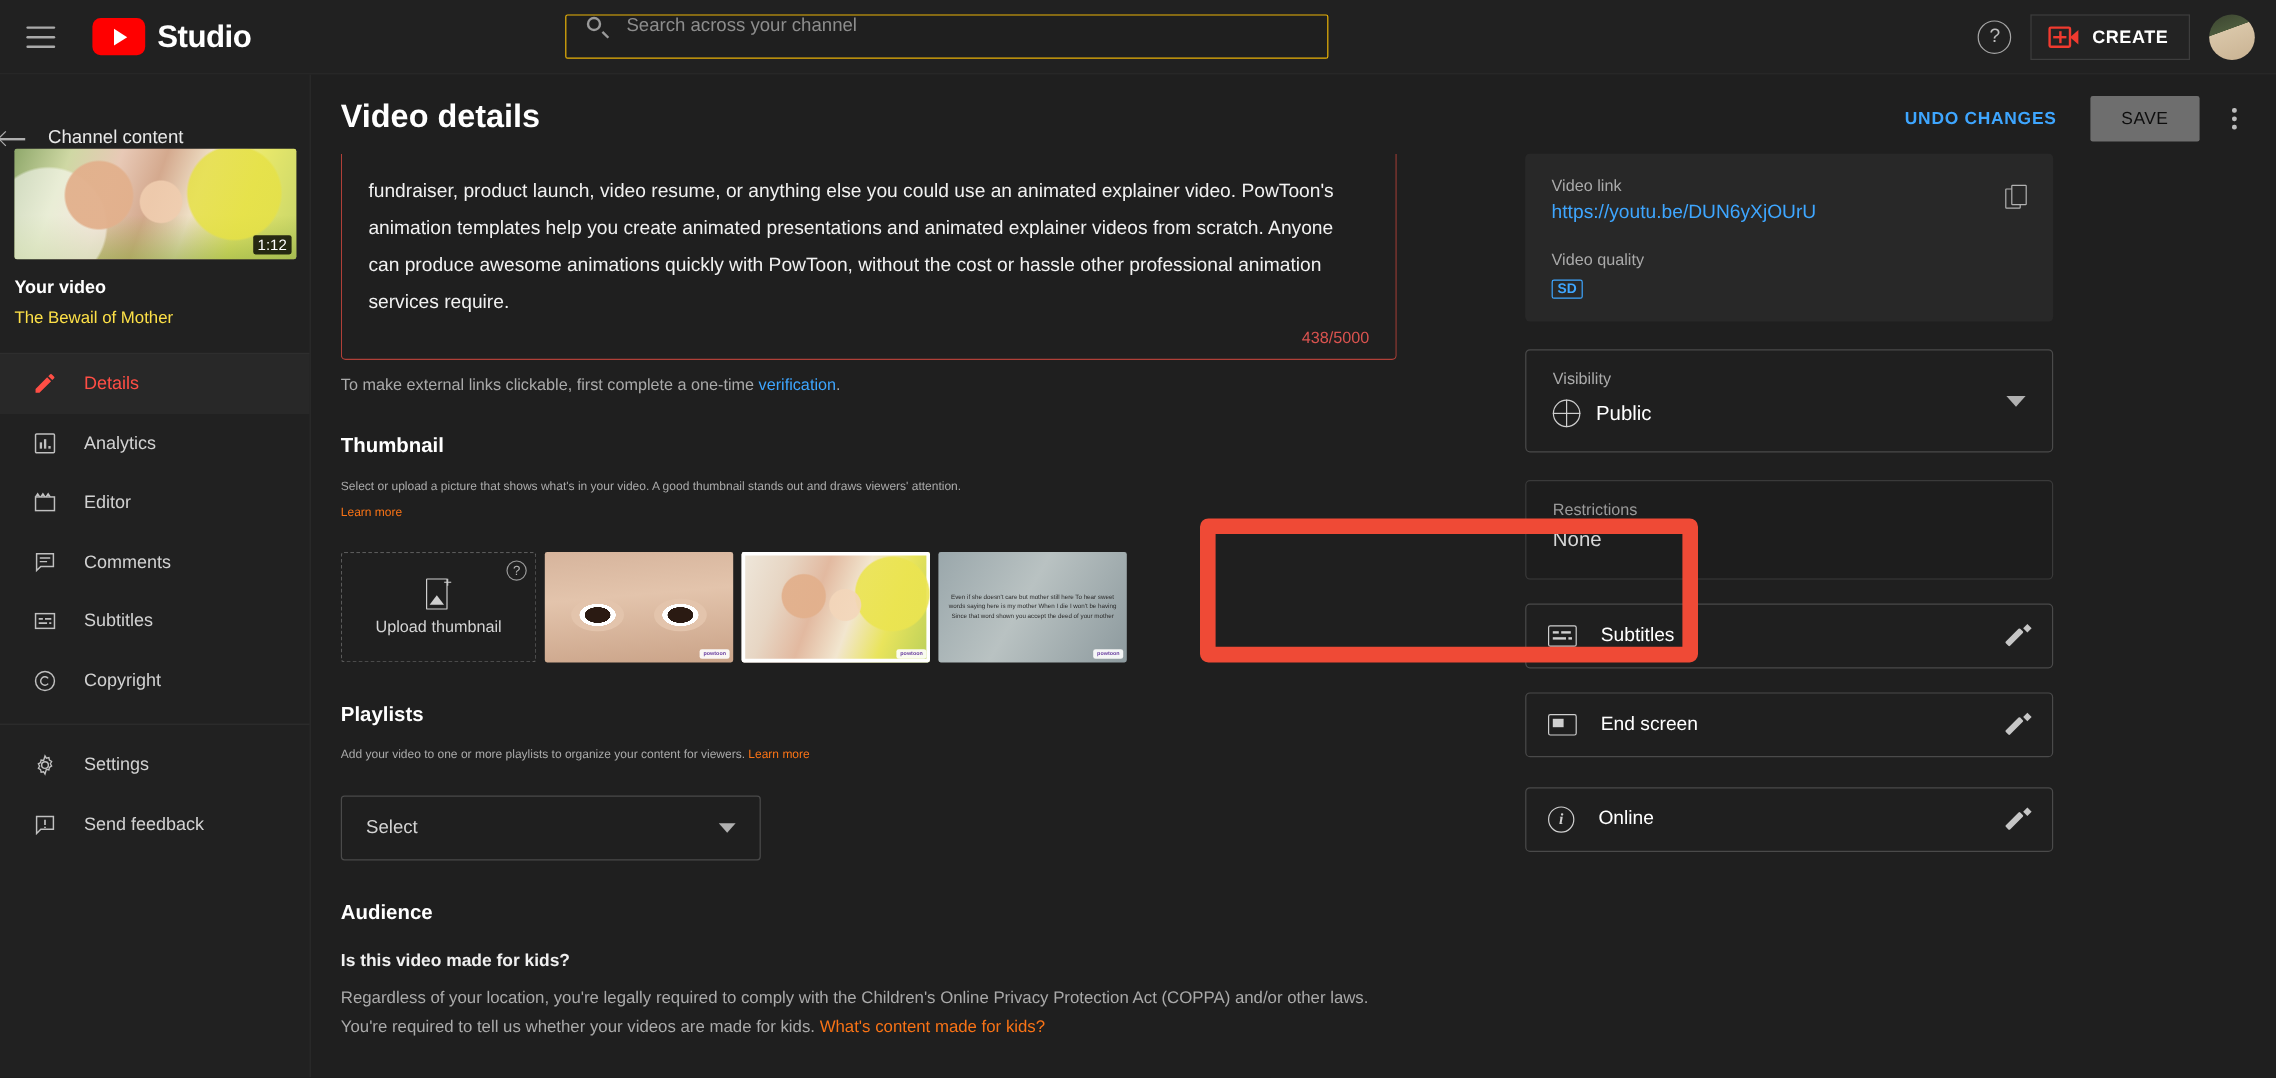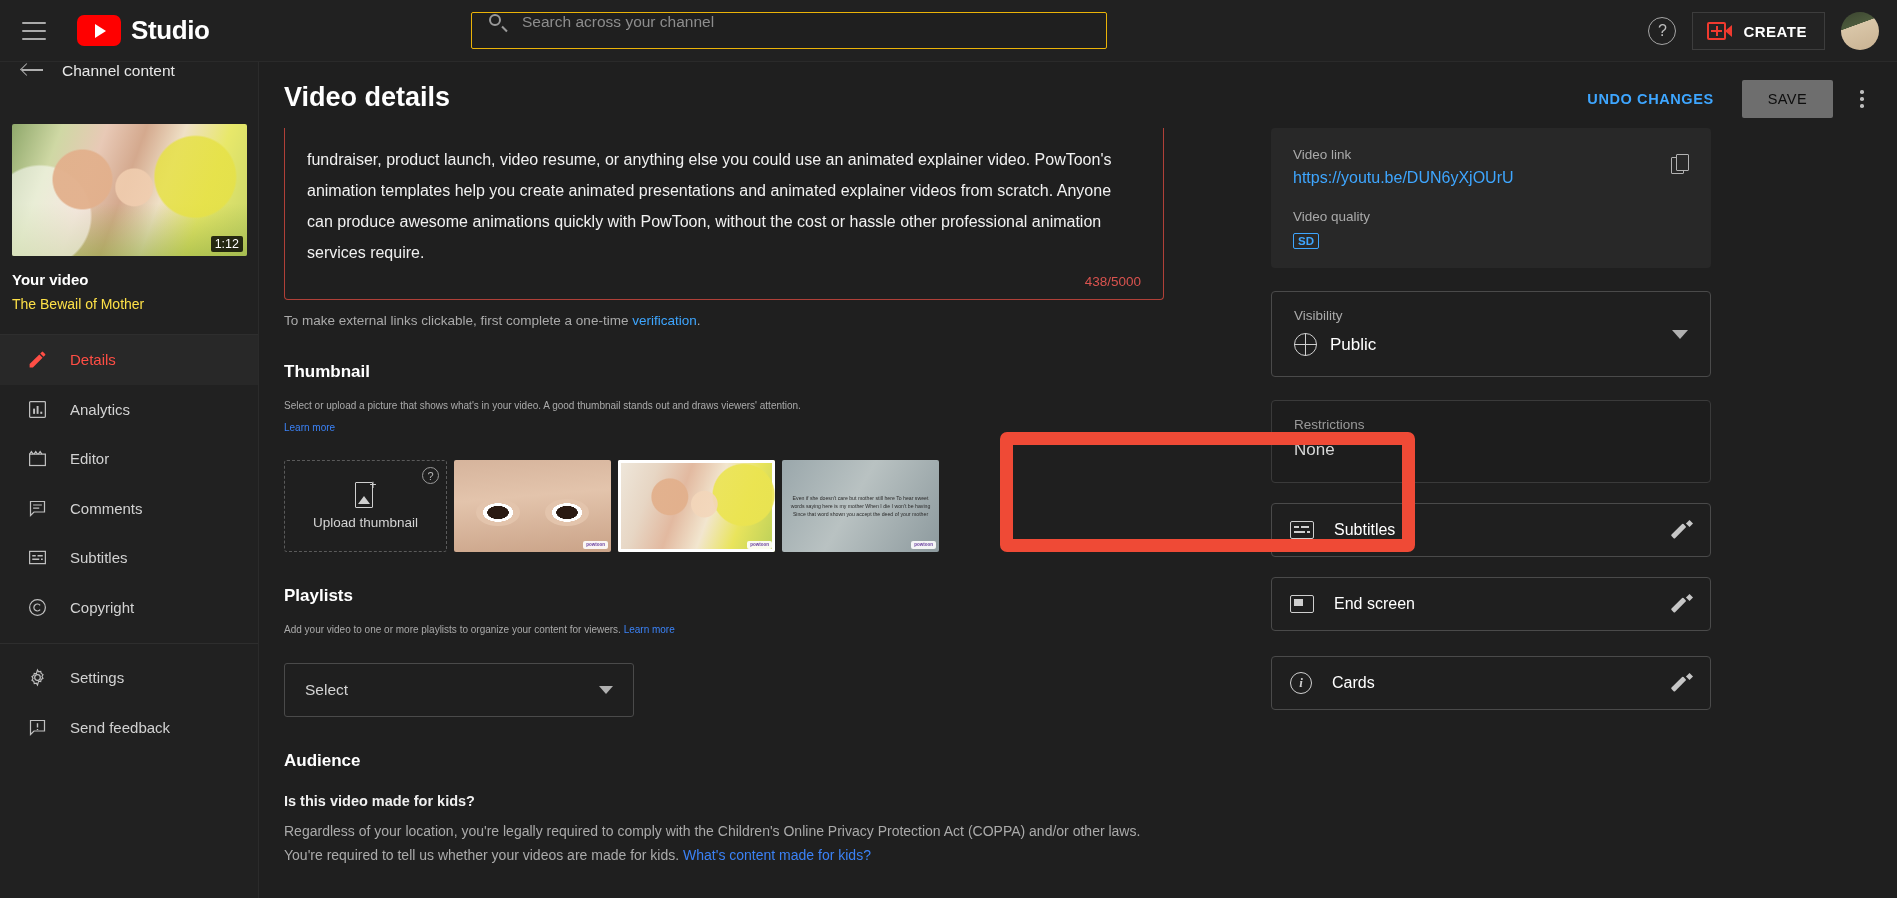--- a/index.html
+++ b/index.html
@@ -59,29 +59,29 @@
     border-right: 7px solid #f03a2f; }
   .cam-ico .plus-h { position:absolute; left:4px; top:8px; width:11px; height:2px; background:#f03a2f;}
   .cam-ico .plus-v { position:absolute; left:8.5px; top:4px; width:2px; height:10px; background:#f03a2f;}
   .create-label { font-size: 15px; font-weight: 700; letter-spacing: .5px; }
   .avatar { width: 38px; height: 38px; border-radius: 50%; overflow: hidden; cursor: pointer;
     background: linear-gradient(160deg,#3b4430 0%, #4c5a3c 35%, #d9c6a8 36%, #c9b292 100%); }
 
   
   .sidebar { position: absolute; top: 62px; left: 0; width: 259px; height: 836px;
     background: #212121; border-right: 1px solid #2b2b2b; z-index: 20; }
-  .back-row { height: 62px; display: flex; align-items: flex-start; padding-left: 22px; cursor: pointer; }
+  .back-row { height: 62px; display: flex; align-items: flex-end; cursor: pointer; }
   .back-arrow { width: 22px; height: 16px; position: relative; margin-right: 18px; opacity:.85; }
   .back-arrow .shaft { position: absolute; top: 7px; left: 0; width: 21px; height: 1.6px; background: #c8c8c8; }
   .back-arrow .head { position: absolute; top: 2.6px; left: 0px; width: 9px; height: 9px;
     border-left: 1.6px solid #c8c8c8; border-bottom: 1.6px solid #c8c8c8; transform: rotate(45deg); }
   .back-label { font-size: 15.5px; color: #e8e8e8; font-weight: 400; }
 
   .vidcard { padding: 0 0 0 12px; }
-  .thumb-main { position: relative; width: 235px; height: 132px; border-radius: 2px; overflow: hidden;
+  .thumb-main { position: relative; width: 235px; height: 92px; border-radius: 2px; overflow: hidden;
     background: linear-gradient(110deg,#8fa86b 0%,#cfd8a4 18%,#e8c9b6 34%,#d4a98e 48%,#efe0c6 62%,#e8e86a 78%,#c6d46a 100%); }
   .thumb-main .people { position:absolute; inset:0;
     background:
       radial-gradient(circle at 30% 42%, rgba(226,176,140,.95) 0 16%, transparent 17%),
       radial-gradient(circle at 52% 48%, rgba(240,205,175,.9) 0 13%, transparent 14%),
       radial-gradient(circle at 78% 40%, rgba(230,225,70,.85) 0 20%, transparent 21%),
       radial-gradient(circle at 12% 70%, rgba(255,255,255,.55) 0 22%, transparent 23%),
       linear-gradient(180deg, rgba(0,0,0,0) 60%, rgba(140,170,60,.55) 100%);
   }
   .dur { position: absolute; right: 4px; bottom: 4px; background: rgba(0,0,0,.8);
@@ -121,21 +121,21 @@
   
   .desc-box { position: relative; border: 1px solid #b04038; border-top: none;
     border-radius: 0 0 4px 4px; padding: 16px 22px 10px 22px; }
   .desc-box p { font-size: 16px; line-height: 31px; color: #f1f1f1; }
   .charcount { text-align: right; color: #d9534f; font-size: 13.5px; margin-top: 6px; }
   .verify-note { font-size: 13.5px; color: #aaa; margin-top: 13px; }
   .verify-note a { color: #3ea6ff; text-decoration: none; }
 
   .sect-title { font-size: 17px; font-weight: 700; color: #fff; margin: 34px 0 0 0; }
   .sect-desc { font-size: 10px; color: #aaa; margin-top: 13px; line-height: 22px; }
-  .sect-desc a, .inline-link { color: #3b82f6; text-decoration: none; }
+  .sect-desc a, .inline-link { color: #f97316; text-decoration: none; }
 
   .thumbrow { display: flex; gap: 7px; margin-top: 21px; }
   .thumb-upload { width: 163px; height: 92px; border: 1.4px dashed #5a5a5a; border-radius: 3px;
     position: relative; display: flex; flex-direction: column; align-items: center;
     justify-content: center; cursor: pointer; }
   .thumb-upload .q { position: absolute; right: 7px; top: 6px; width: 17px; height: 17px;
     border: 1.4px solid #9a9a9a; border-radius: 50%; font-size: 11px; color: #b5b5b5;
     display: flex; align-items: center; justify-content: center; }
   .img-ico { width: 22px; height: 26px; position: relative; margin-bottom: 7px; }
   .img-ico .frame { position: absolute; inset: 0 4px 0 0; border: 1.6px solid #cfcfcf; border-radius: 1px; }
@@ -474,21 +474,21 @@
           </div>
         <div class="flabel">End screen</div>
         <div class="pencil">
             <div class="pbody"></div>
             <div class="ptip"></div>
           </div>
       </div>
 
       <div class="feature-row" style="margin-top:25px;">
         <div class="info-ico">i</div>
-        <div class="flabel">Cards</div>
+        <div class="flabel">Online</div>
         <div class="pencil">
             <div class="pbody"></div>
             <div class="ptip"></div>
           </div>
       </div>
     </div>
   </div>
 
   <div class="highlight" style="left:1000px; top:432px; width:415px; height:120px;"></div>
 

